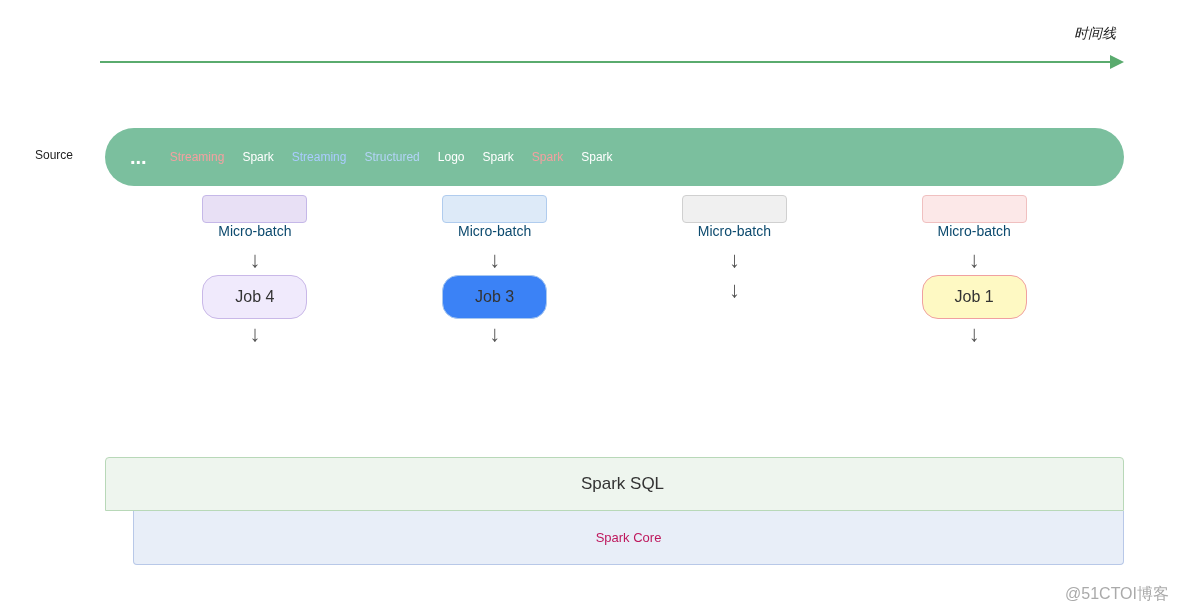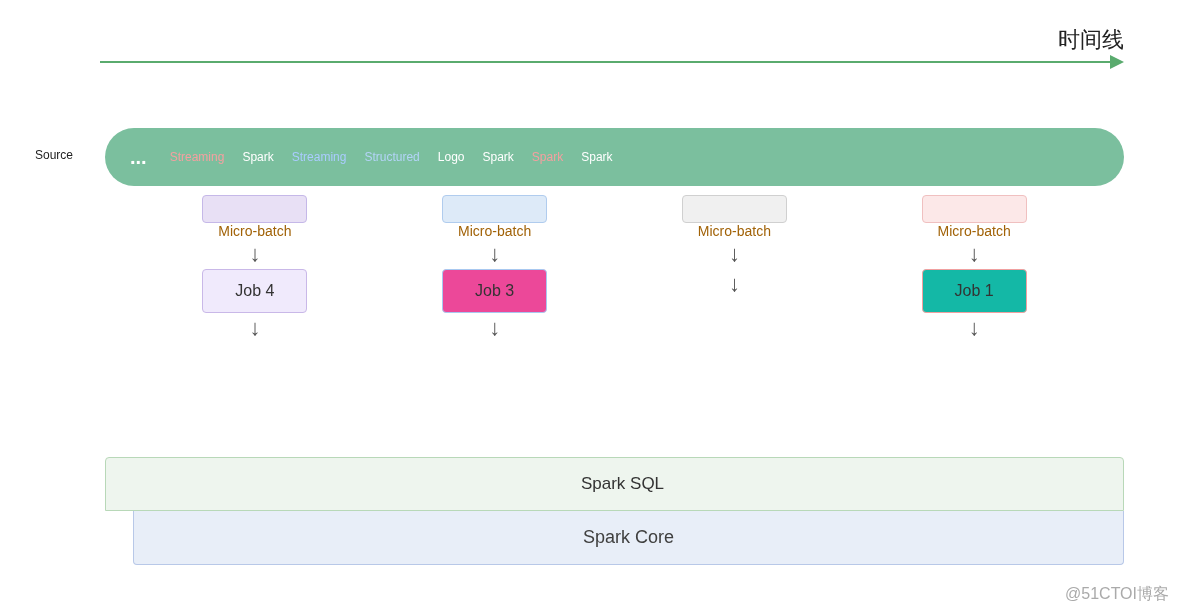--- a/index.html
+++ b/index.html
@@ -40,24 +40,25 @@
       width: 0;
       height: 0;
       border-top: 7px solid transparent;
       border-bottom: 7px solid transparent;
       border-left: 14px solid #5aab6e;
     }
 
     .timeline-label {
       position: absolute;
       top: 25px;
-      right: 60px;
-      font-size: 22px;
+      right: 68px;
+      font-size: 14px;
       color: #222;
       font-weight: 400;
+      font-style: italic;
     }
 
     
     .source-label {
       position: absolute;
       top: 148px;
       left: 35px;
       font-size: 12px;
       color: #222;
       font-weight: 500;
@@ -127,47 +128,47 @@
       font-size: 22px;
       color: #555;
       line-height: 1;
       margin: 4px 0;
     }
 
     
     .job-box {
       width: 105px;
       height: 44px;
-      border-radius: 4px;
+      border-radius: 16px;
       border: 1.5px solid;
       display: flex;
       align-items: center;
       justify-content: center;
       font-size: 16px;
       font-weight: 500;
       color: #333;
     }
 
     .job-box-purple {
       background: #f0eafc;
       border-color: #c9b8e8;
     }
 
     .job-box-blue {
-      background: #ec4899;
+      background: #3b82f6;
       border-color: #a8c8f0;
     }
 
     .job-box-gray {
       background: #f5f5f5;
       border-color: #cccccc;
     }
 
     .job-box-pink {
-      background: #14b8a6;
+      background: #fef9c3;
       border-color: #f0a0a0;
     }
 
     
     .bottom-boxes {
       position: absolute;
       bottom: 48px;
       left: 105px;
       right: 60px;
     }
@@ -188,22 +189,22 @@
 
     .core-box {
       background: #e8eef8;
       border: 1.5px solid #b8c8e8;
       border-top: none;
       border-radius: 0 0 4px 4px;
       height: 54px;
       display: flex;
       align-items: center;
       justify-content: center;
-      font-size: 18px;
-      color: #404040;
+      font-size: 13px;
+      color: #be185d;
       font-weight: 400;
       margin-left: 28px;
     }
 
     
     .watermark {
       position: absolute;
       bottom: 8px;
       right: 15px;
       font-size: 16px;
@@ -222,21 +223,22 @@
     }
 
     .single-batch-col {
       display: flex;
       flex-direction: column;
       align-items: center;
     }
 
     .mb-label {
       font-size: 14px;
-      color: #a16207;
+      color: #0c4a6e;
+      margin-bottom: 6px;
     }
   </style>
 </head>
 <body>
 
 <div class="diagram-container">
 
   <div class="timeline-label">时间线</div>
 
   <div class="timeline-section">

